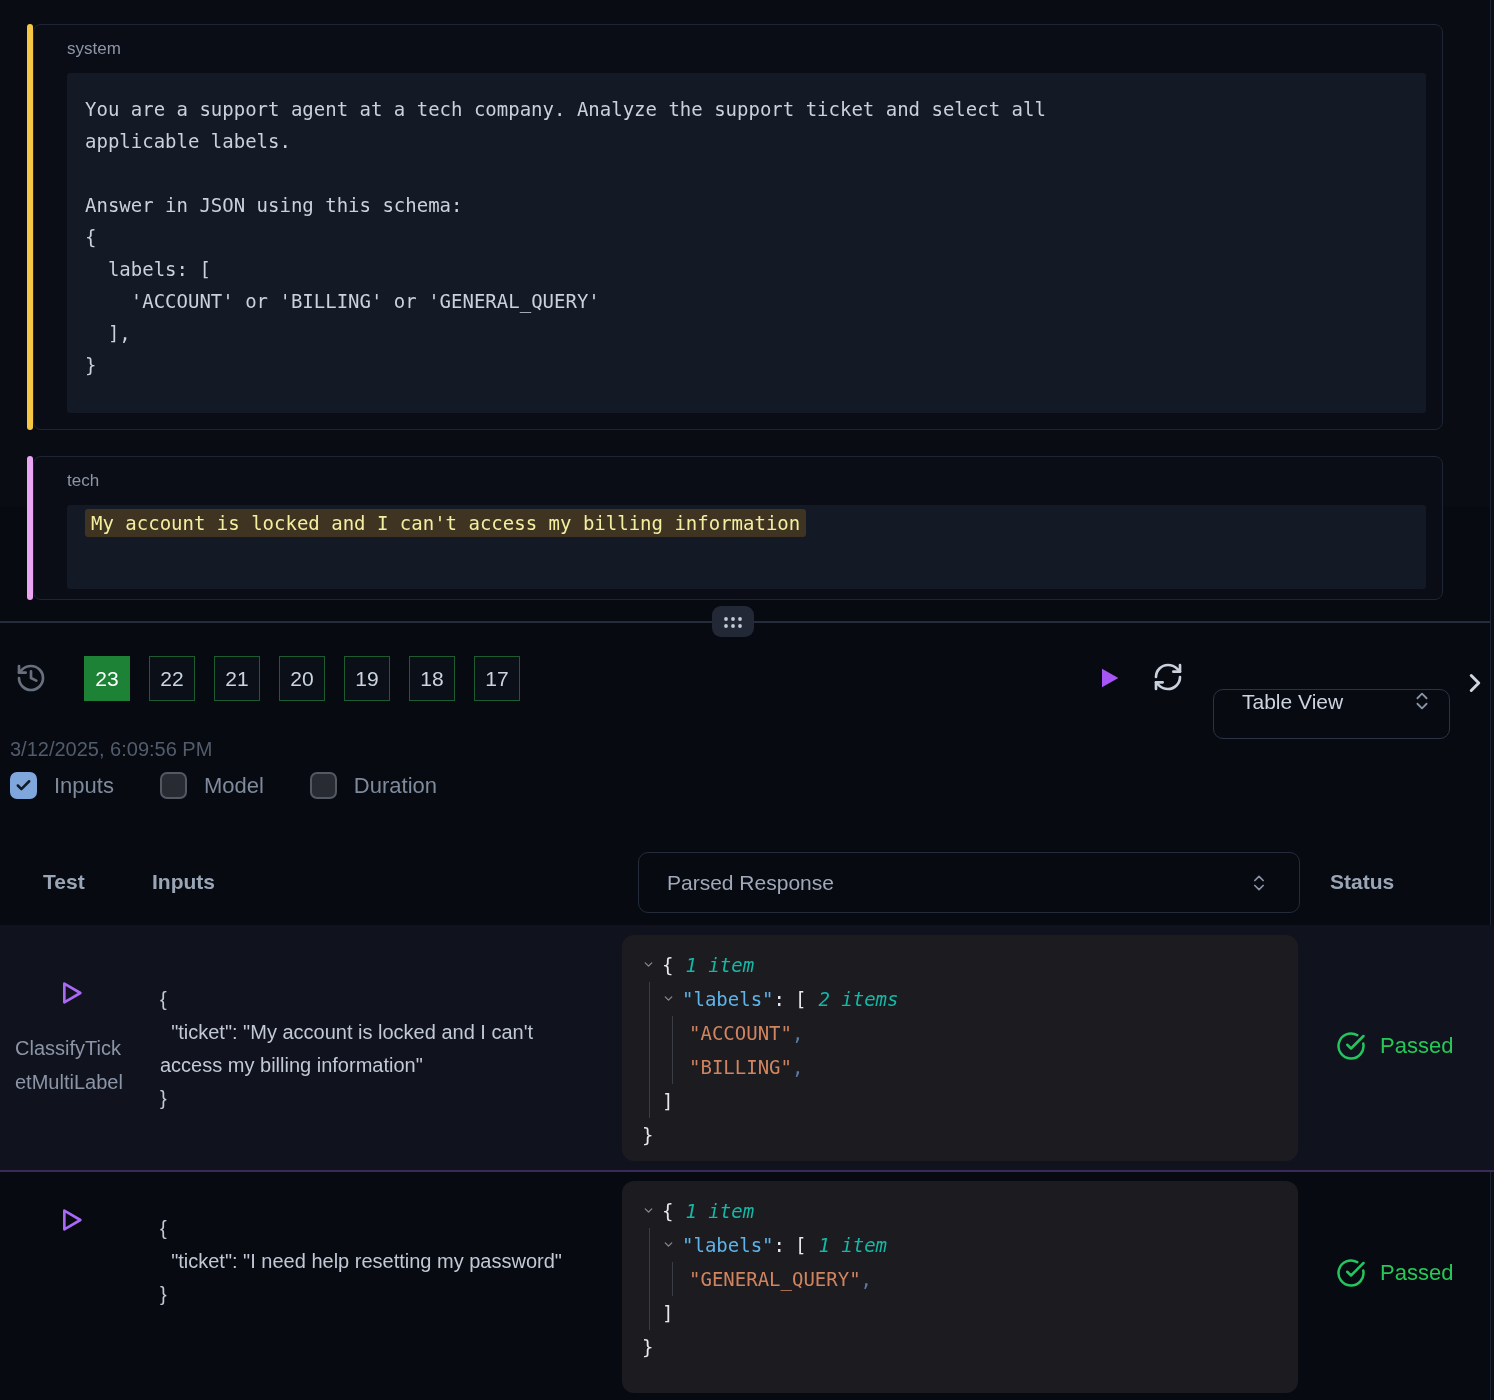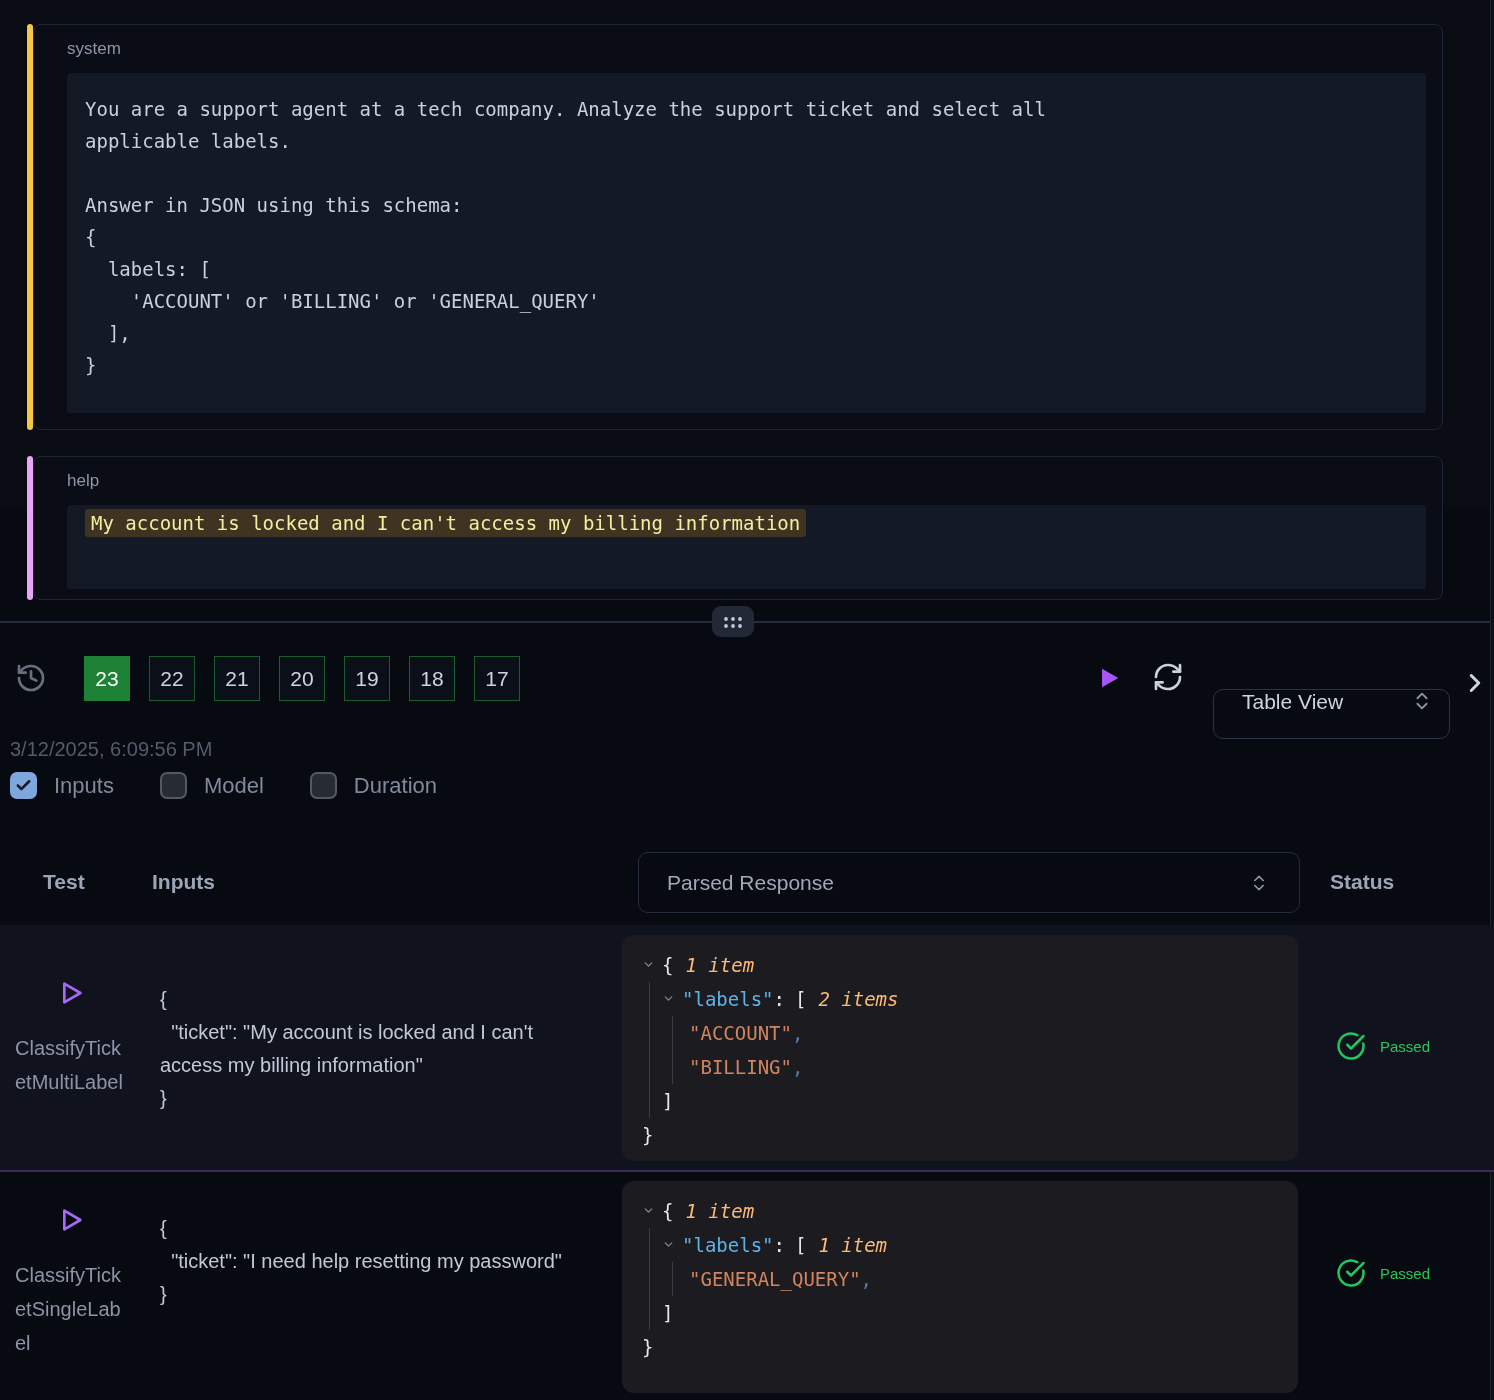--- a/index.html
+++ b/index.html
@@ -114,32 +114,32 @@
   #row-1 .rinput { top:40px; }
 
   .rpanel {
     position:absolute; left:622px; width:676px; background:#1b1b20; border-radius:12px;
     padding:13px 20px;
   }
   #row-0 .rpanel { top:10px;  height:226px; }
   #row-1 .rpanel { top:9px;   height:212px; }
 
   .rstatus { position:absolute; left:1336px; display:flex; align-items:center; gap:14px;
-             font-size:15px; color:#27c857; }
+             font-size:22px; color:#27c857; }
   #row-0 .rstatus { top:106px; }
   #row-1 .rstatus { top:86px; }
 
   
   .jtree { font-family:"DejaVu Sans Mono", monospace; font-size:19px; line-height:34px; }
   .jrow { white-space:pre; }
   .tri { display:inline-block; width:20px; vertical-align:1px; }
   .jkids { margin-left:7px; border-left:1px solid #3a3d44; padding-left:12px; }
   .jkids .jkids { margin-left:10px; padding-left:16px; }
   .jp    { color:#e6e8ec; }
-  .jmeta { color:#fdba74; font-style:italic; margin-left:12px; }
+  .jmeta { color:#14b8a6; font-style:italic; margin-left:12px; }
   .jkey  { color:#5eb3e8; }
   .jbr   { color:#e6e8ec; margin-left:10px; }
   .jstr  { color:#d0845f; }
   .jcomma{ color:#5b7a9e; }
 
   svg { display:block; }
 </style>
 </head>
 <body>
 
@@ -154,21 +154,21 @@
 Answer in JSON using this schema:
 {
   labels: [
     'ACCOUNT' or 'BILLING' or 'GENERAL_QUERY'
   ],
 }</div>
   </section>
 
   <div class="accent-bar" id="user-accent" style="background:#eaa6f2"></div>
   <section class="msg-panel" id="user-panel">
-    <div class="role-label">help</div>
+    <div class="role-label">tech</div>
     <div class="code-pre" id="user-code"><span class="hl">My account is locked and I can't access my billing information</span></div>
   </section>
 </div>
 
 <div class="splitter-line"></div>
 <div class="splitter-grip">
   <svg width="24" height="22" viewBox="0 0 24 22">
     <g fill="#c3cbd7">
       <circle cx="5" cy="8" r="1.9"></circle>
         <circle cx="12" cy="8" r="1.9"></circle>
@@ -303,21 +303,20 @@
     <span>Passed</span>
   </div>
 </div>
 
 <div class="trow" id="row-1">
   <div class="rplay">
     <svg width="32" height="32" viewBox="0 0 24 24" fill="none" stroke="#a968f5" stroke-width="2" stroke-linejoin="round">
       <polygon points="7,5 19,12 7,19"></polygon>
     </svg>
   </div>
-  <div class="rname">ClassifyTicketSingleLabel</div>
   <div class="rinput">{
   "ticket": "I need help resetting my password"
 }</div>
 
   <div class="rpanel">
     <div class="jtree">
       <div class="jrow"><span class="tri"><svg width="13" height="13" viewBox="0 0 24 24" fill="none" stroke="#85898f" stroke-width="2.4" stroke-linecap="round" stroke-linejoin="round">
               <path d="m6 9 6 6 6-6"></path>
             </svg></span><span class="jp">{</span><span class="jmeta">1 item</span></div>
       <div class="jkids">

